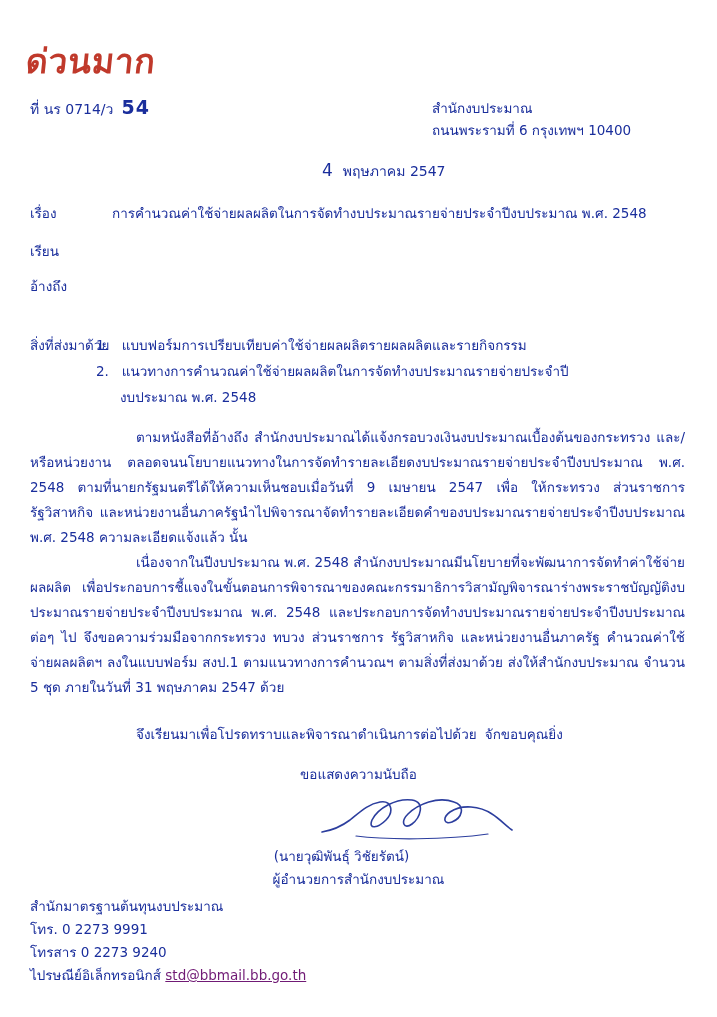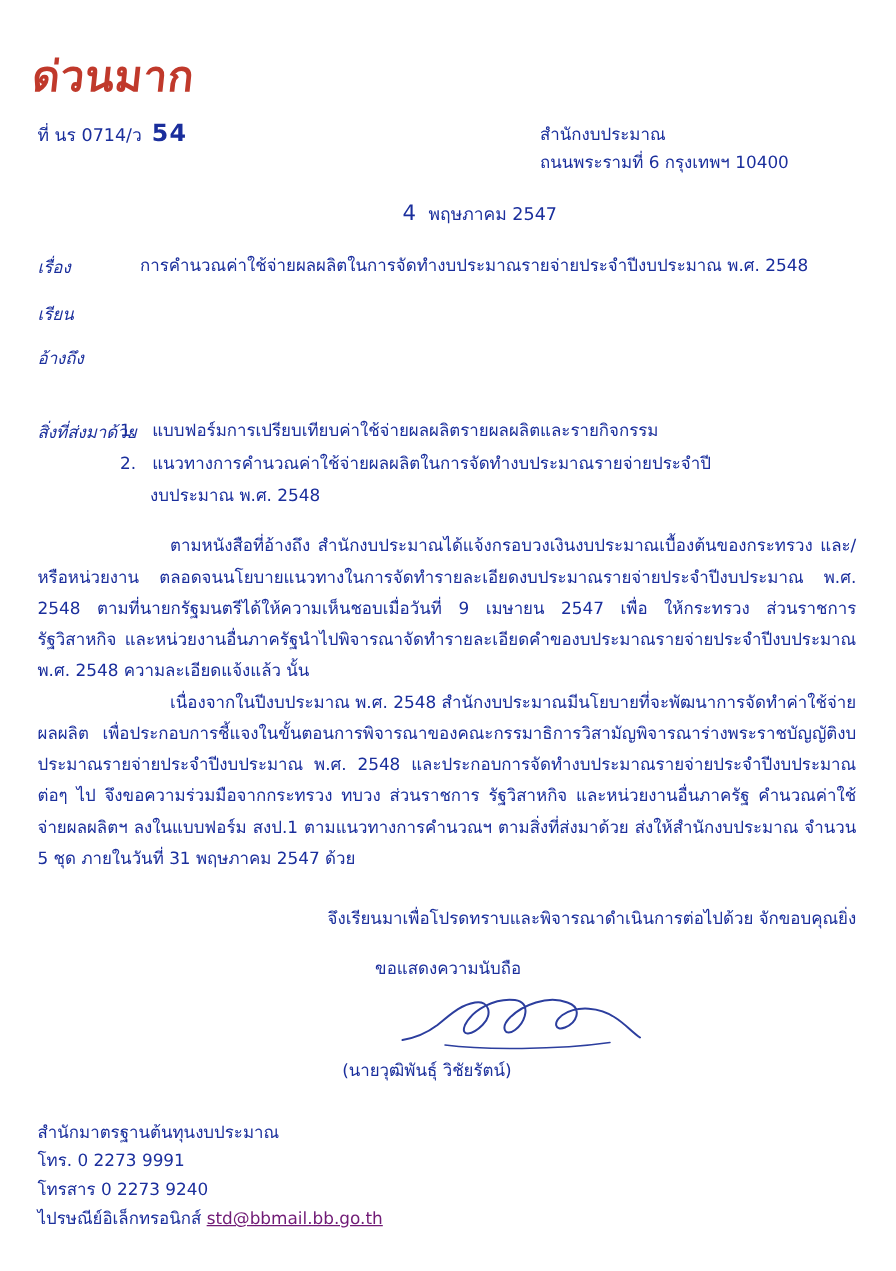--- a/index.html
+++ b/index.html
@@ -75,21 +75,20 @@
     font-size: 13.5px;
     line-height: 22px;
     color: #1a2e9c;
     white-space: pre;
   }
   .label {
     position: absolute;
     left: 30px;
     font-size: 13.5px;
     color: #1a2e9c;
-    font-style: italic;
   }
   .lbl-subject { top: 202px; }
   .lbl-to      { top: 240px; }
   .lbl-ref     { top: 275px; }
   .lbl-encl    { top: 334px; }
 
   .subject-text { left: 96px; top: 202px; margin-left: 16px; }
   .ref1 { left: 96px; top: 275px; }
   .ref2 { left: 96px; top: 301px; }
   .encl1 { left: 96px; top: 334px; }
@@ -196,32 +195,33 @@
   <div class="row encl3">งบประมาณ พ.ศ. 2548</div>
 
   <div class="para p1">
     <p><span class="indent"></span><span>ตามหนังสือที่อ้างถึง   สำนักงบประมาณได้แจ้งกรอบวงเงินงบประมาณเบื้องต้นของกระทรวง และ/หรือหน่วยงาน  ตลอดจนนโยบายแนวทางในการจัดทำรายละเอียดงบประมาณรายจ่ายประจำปีงบประมาณ พ.ศ. 2548  ตามที่นายกรัฐมนตรีได้ให้ความเห็นชอบเมื่อวันที่ 9 เมษายน 2547  เพื่อ ให้กระทรวง ส่วนราชการ  รัฐวิสาหกิจ  และหน่วยงานอื่นภาครัฐนำไปพิจารณาจัดทำรายละเอียดคำของบประมาณรายจ่ายประจำปีงบประมาณ พ.ศ. 2548 ความละเอียดแจ้งแล้ว  นั้น</span></p>
   </div>
 
   <div class="para p2">
     <p><span class="indent"></span><span>เนื่องจากในปีงบประมาณ พ.ศ. 2548  สำนักงบประมาณมีนโยบายที่จะพัฒนาการจัดทำค่าใช้จ่ายผลผลิต   เพื่อประกอบการชี้แจงในขั้นตอนการพิจารณาของคณะกรรมาธิการวิสามัญพิจารณาร่างพระราชบัญญัติงบประมาณรายจ่ายประจำปีงบประมาณ พ.ศ. 2548 และประกอบการจัดทำงบประมาณรายจ่ายประจำปีงบประมาณต่อๆ  ไป   จึงขอความร่วมมือจากกระทรวง ทบวง ส่วนราชการ รัฐวิสาหกิจ  และหน่วยงานอื่นภาครัฐ  คำนวณค่าใช้จ่ายผลผลิตฯ ลงในแบบฟอร์ม สงป.1 ตามแนวทางการคำนวณฯ ตามสิ่งที่ส่งมาด้วย ส่งให้สำนักงบประมาณ จำนวน 5 ชุด ภายในวันที่ 31 พฤษภาคม 2547 ด้วย</span></p>
   </div>
 
-  <div class="para p3" style="text-align:right;">
+  <div class="para p3" style="text-align:left;font-family:Liberation Mono, monospace;">
     <p><span class="indent"></span><span>จึงเรียนมาเพื่อโปรดทราบและพิจารณาดำเนินการต่อไปด้วย จักขอบคุณยิ่ง</span></p>
   </div>
 
   <div class="sign-regards">ขอแสดงความนับถือ</div>
 
   <svg class="signature-scribble" viewBox="0 0 210 60">
     <path d="M6 42 C 18 40, 26 36, 34 30 C 44 22, 52 14, 64 12 C 76 10, 78 22, 70 30 C 62 38, 52 40, 56 30 C 62 18, 80 8, 96 10 C 110 12, 104 28, 96 34 C 88 40, 84 32, 92 24 C 102 14, 122 6, 138 12 C 150 16, 146 28, 136 32 C 128 35, 126 28, 134 22 C 146 14, 164 16, 176 24 C 184 29, 190 36, 196 40" fill="none" stroke="#2c3e9e" stroke-width="1.6" stroke-linecap="round"></path>
     <path d="M40 46 C 70 50, 130 50, 172 44" fill="none" stroke="#2c3e9e" stroke-width="1.2" stroke-linecap="round"></path>
   </svg>
 
   <div class="sign-name">(นายวุฒิพันธุ์  วิชัยรัตน์)</div>
+  <div class="sign-title">ผู้อำนวยการสำนักงบประมาณ</div>
 
   <div class="footer">
     <div>สำนักมาตรฐานต้นทุนงบประมาณ</div>
     <div>โทร. 0 2273 9991</div>
     <div>โทรสาร  0  2273 9240</div>
     <div>
       <span>ไปรษณีย์อิเล็กทรอนิกส์</span>
       <span class="email-link">std@bbmail.bb.go.th</span>
     </div>
   </div>

